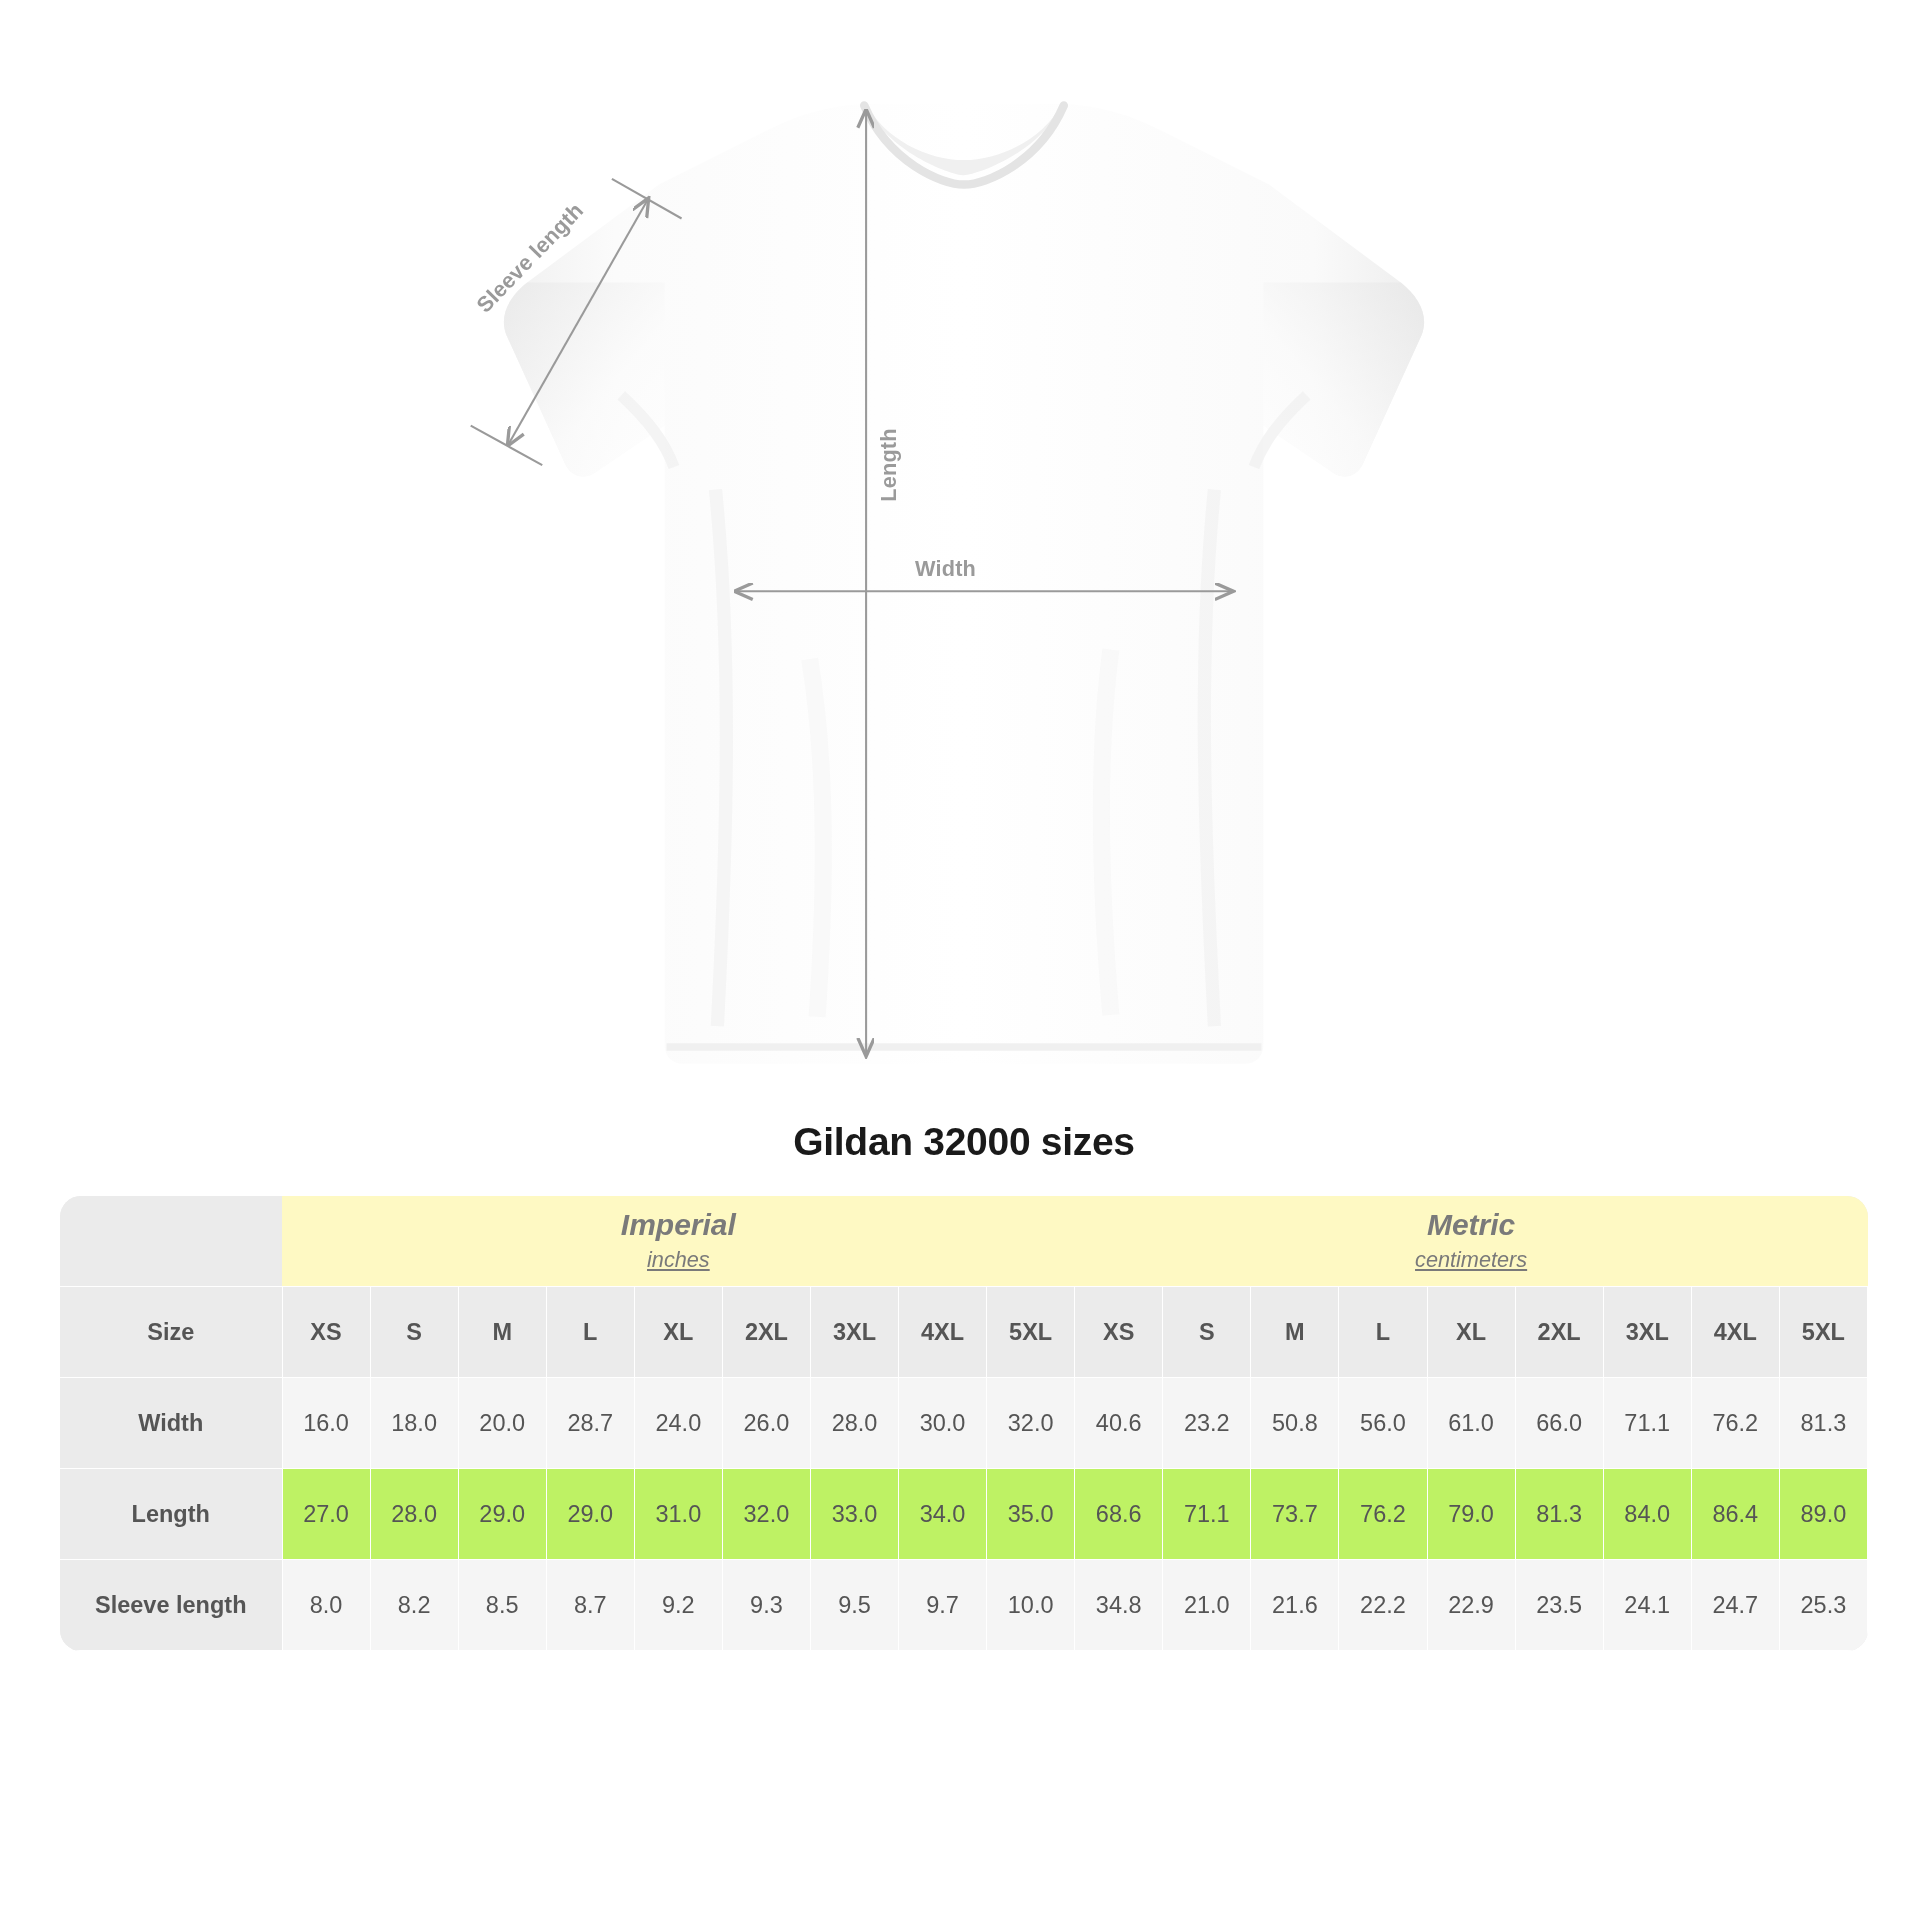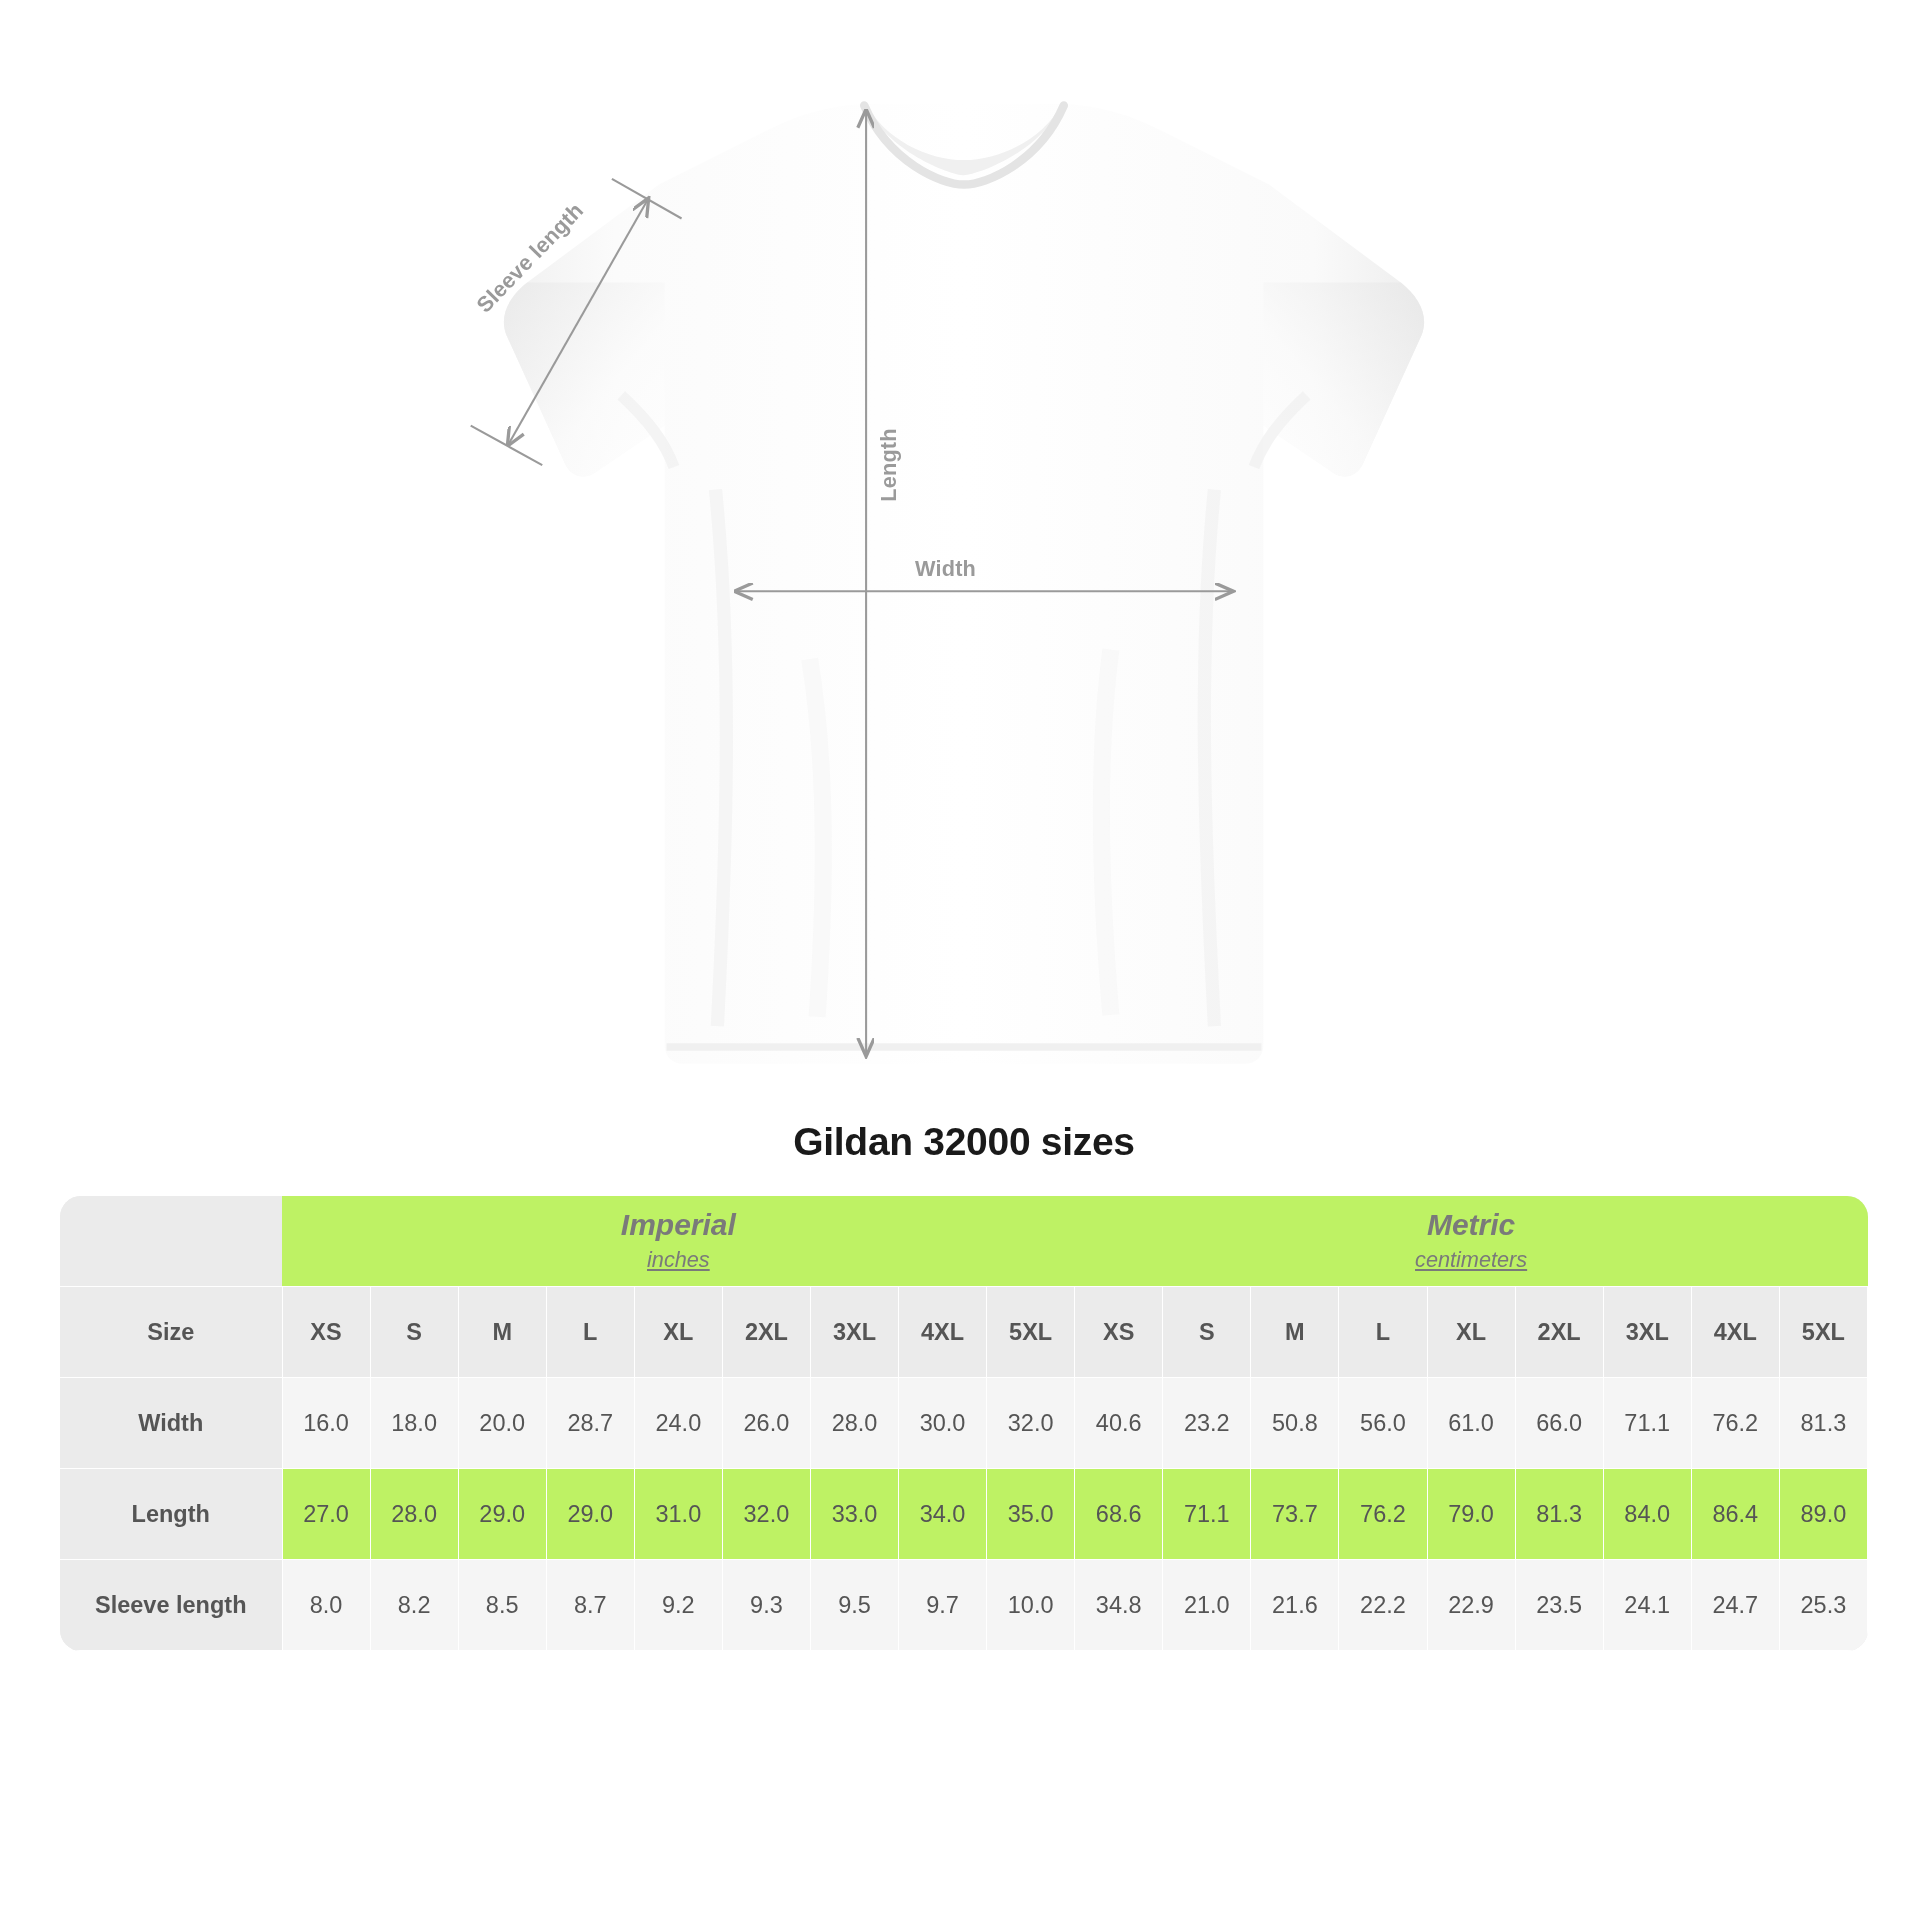--- a/index.html
+++ b/index.html
@@ -91,21 +91,21 @@
   table.size-table td, table.size-table th {
     border: 0.9px solid #ffffff;
     text-align: center;
     font-size: 23.5px;
     color: #555;
     padding: 0;
     height: 90px;
     vertical-align: middle;
   }
   .unit-header {
-    background: #bef264;
+    background: #fef9c3;
     border: none !important;
     height: 151px;
   }
   .unit-name {
     font-size: 30px;
     font-style: italic;
     font-weight: bold;
     color: #7a7a7a;
     line-height: 1.25;
   }

